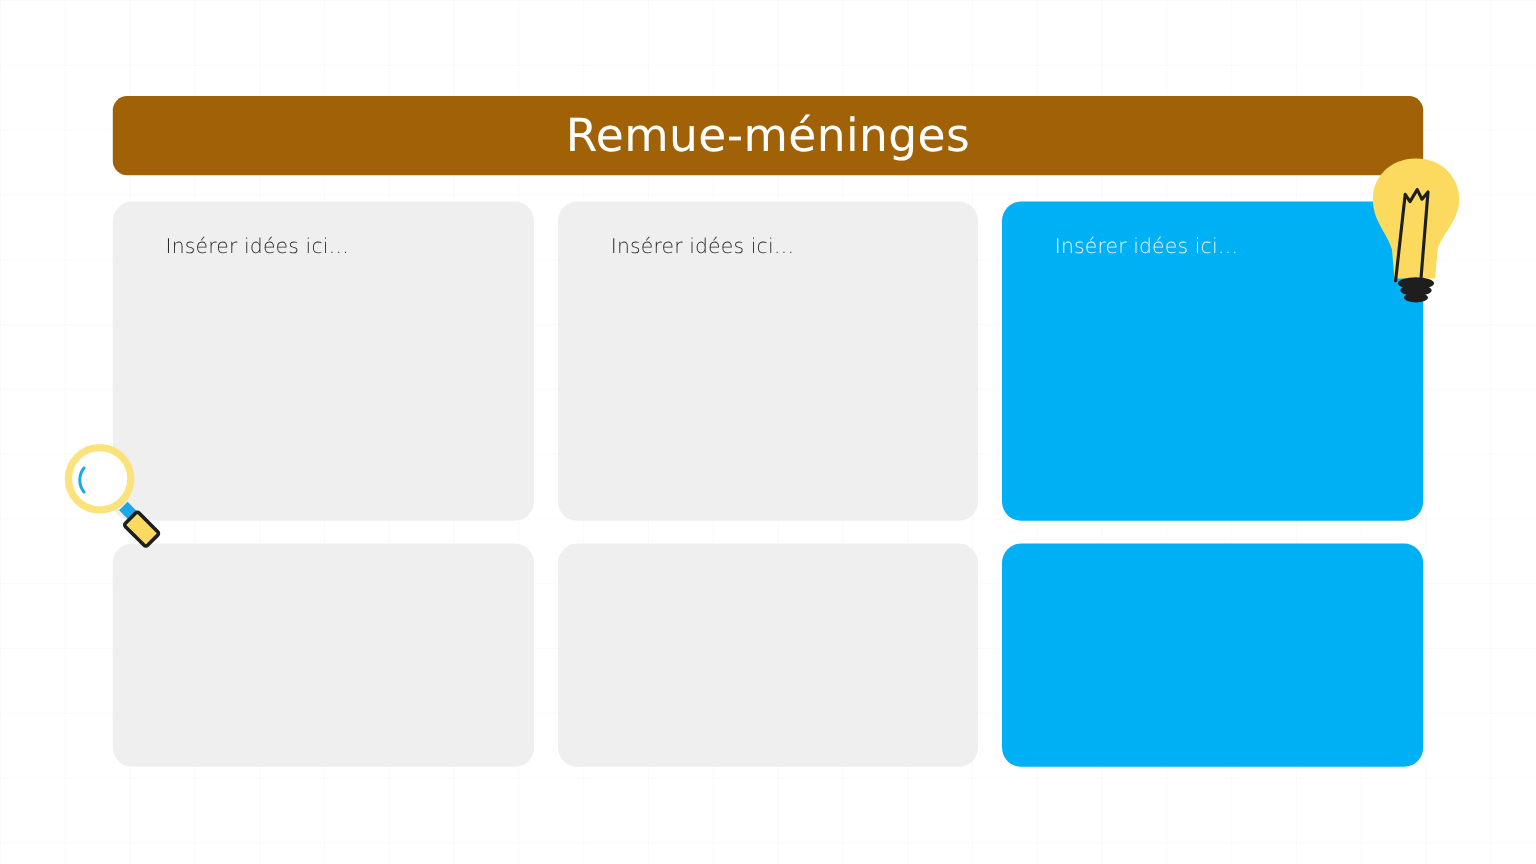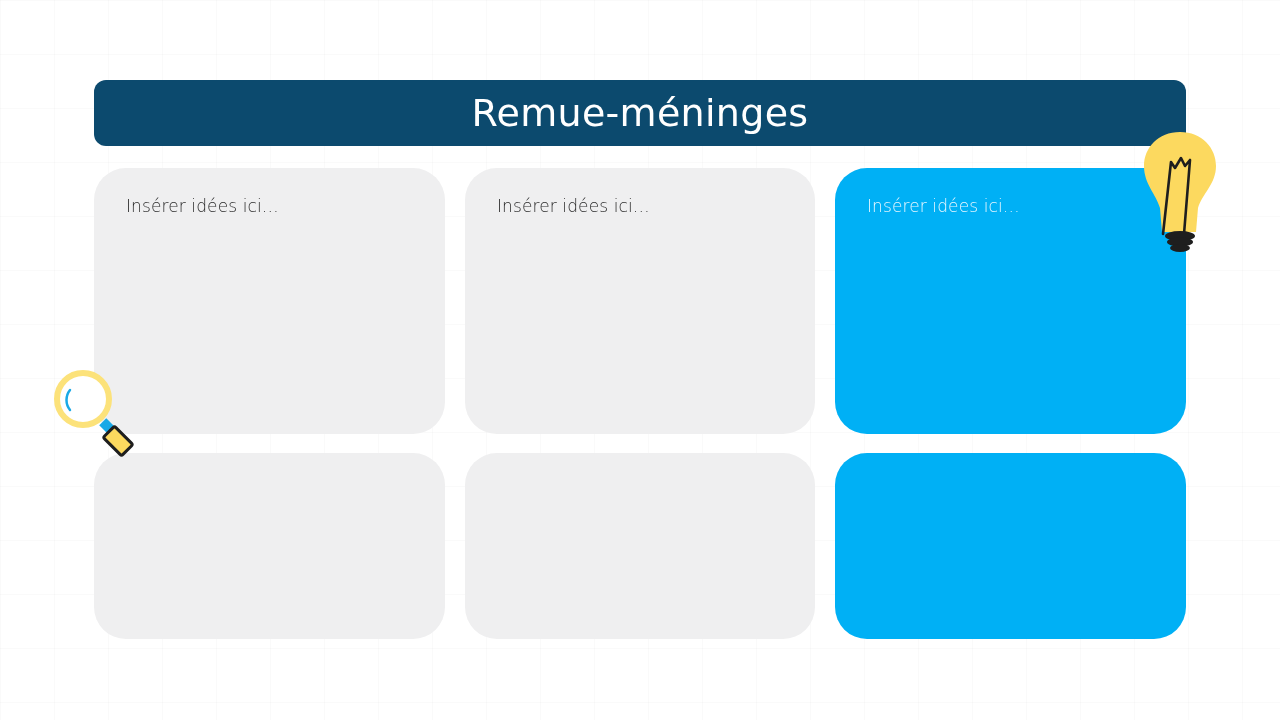--- a/index.html
+++ b/index.html
@@ -7,30 +7,30 @@
       width: 1280px; height: 720px; position: relative; overflow: hidden;
       background-color: #ffffff;
       background-image:
         linear-gradient(to right, rgba(0,0,0,0.018) 1px, transparent 1px),
         linear-gradient(to bottom, rgba(0,0,0,0.018) 1px, transparent 1px);
       background-size: 54px 54px;
       font-family: "DejaVu Sans", "Liberation Sans", sans-serif;
     }
     .title-bar {
       position: absolute; left: 94px; top: 80px; width: 1092px; height: 66px;
-      background: #0c4a6e; border-radius: 12px;
+      background: #a16207; border-radius: 12px;
       display: flex; align-items: center; justify-content: center;
     }
     .title-bar h1 {
       margin: 0; color: #ffffff; font-weight: 400; font-size: 38px;
       letter-spacing: 0.3px; font-family: "DejaVu Sans", sans-serif;
     }
     .card {
-      position: absolute; border-radius: 32px; box-sizing: border-box;
-      padding: 28px 32px;
+      position: absolute; border-radius: 16px; box-sizing: border-box;
+      padding: 28px 44px;
     }
     .card.gray { background: #efeff0; }
     .card.blue { background: #00b0f5; }
     .card .placeholder {
       font-size: 17px; font-weight: 300; letter-spacing: 0.1px;
     }
     .card.gray .placeholder { color: #2b2b2b; }
     .card.blue .placeholder { color: #e8f7ff; }
 
     #c1 { left: 94px;  top: 168px; width: 351px; height: 266px; }

